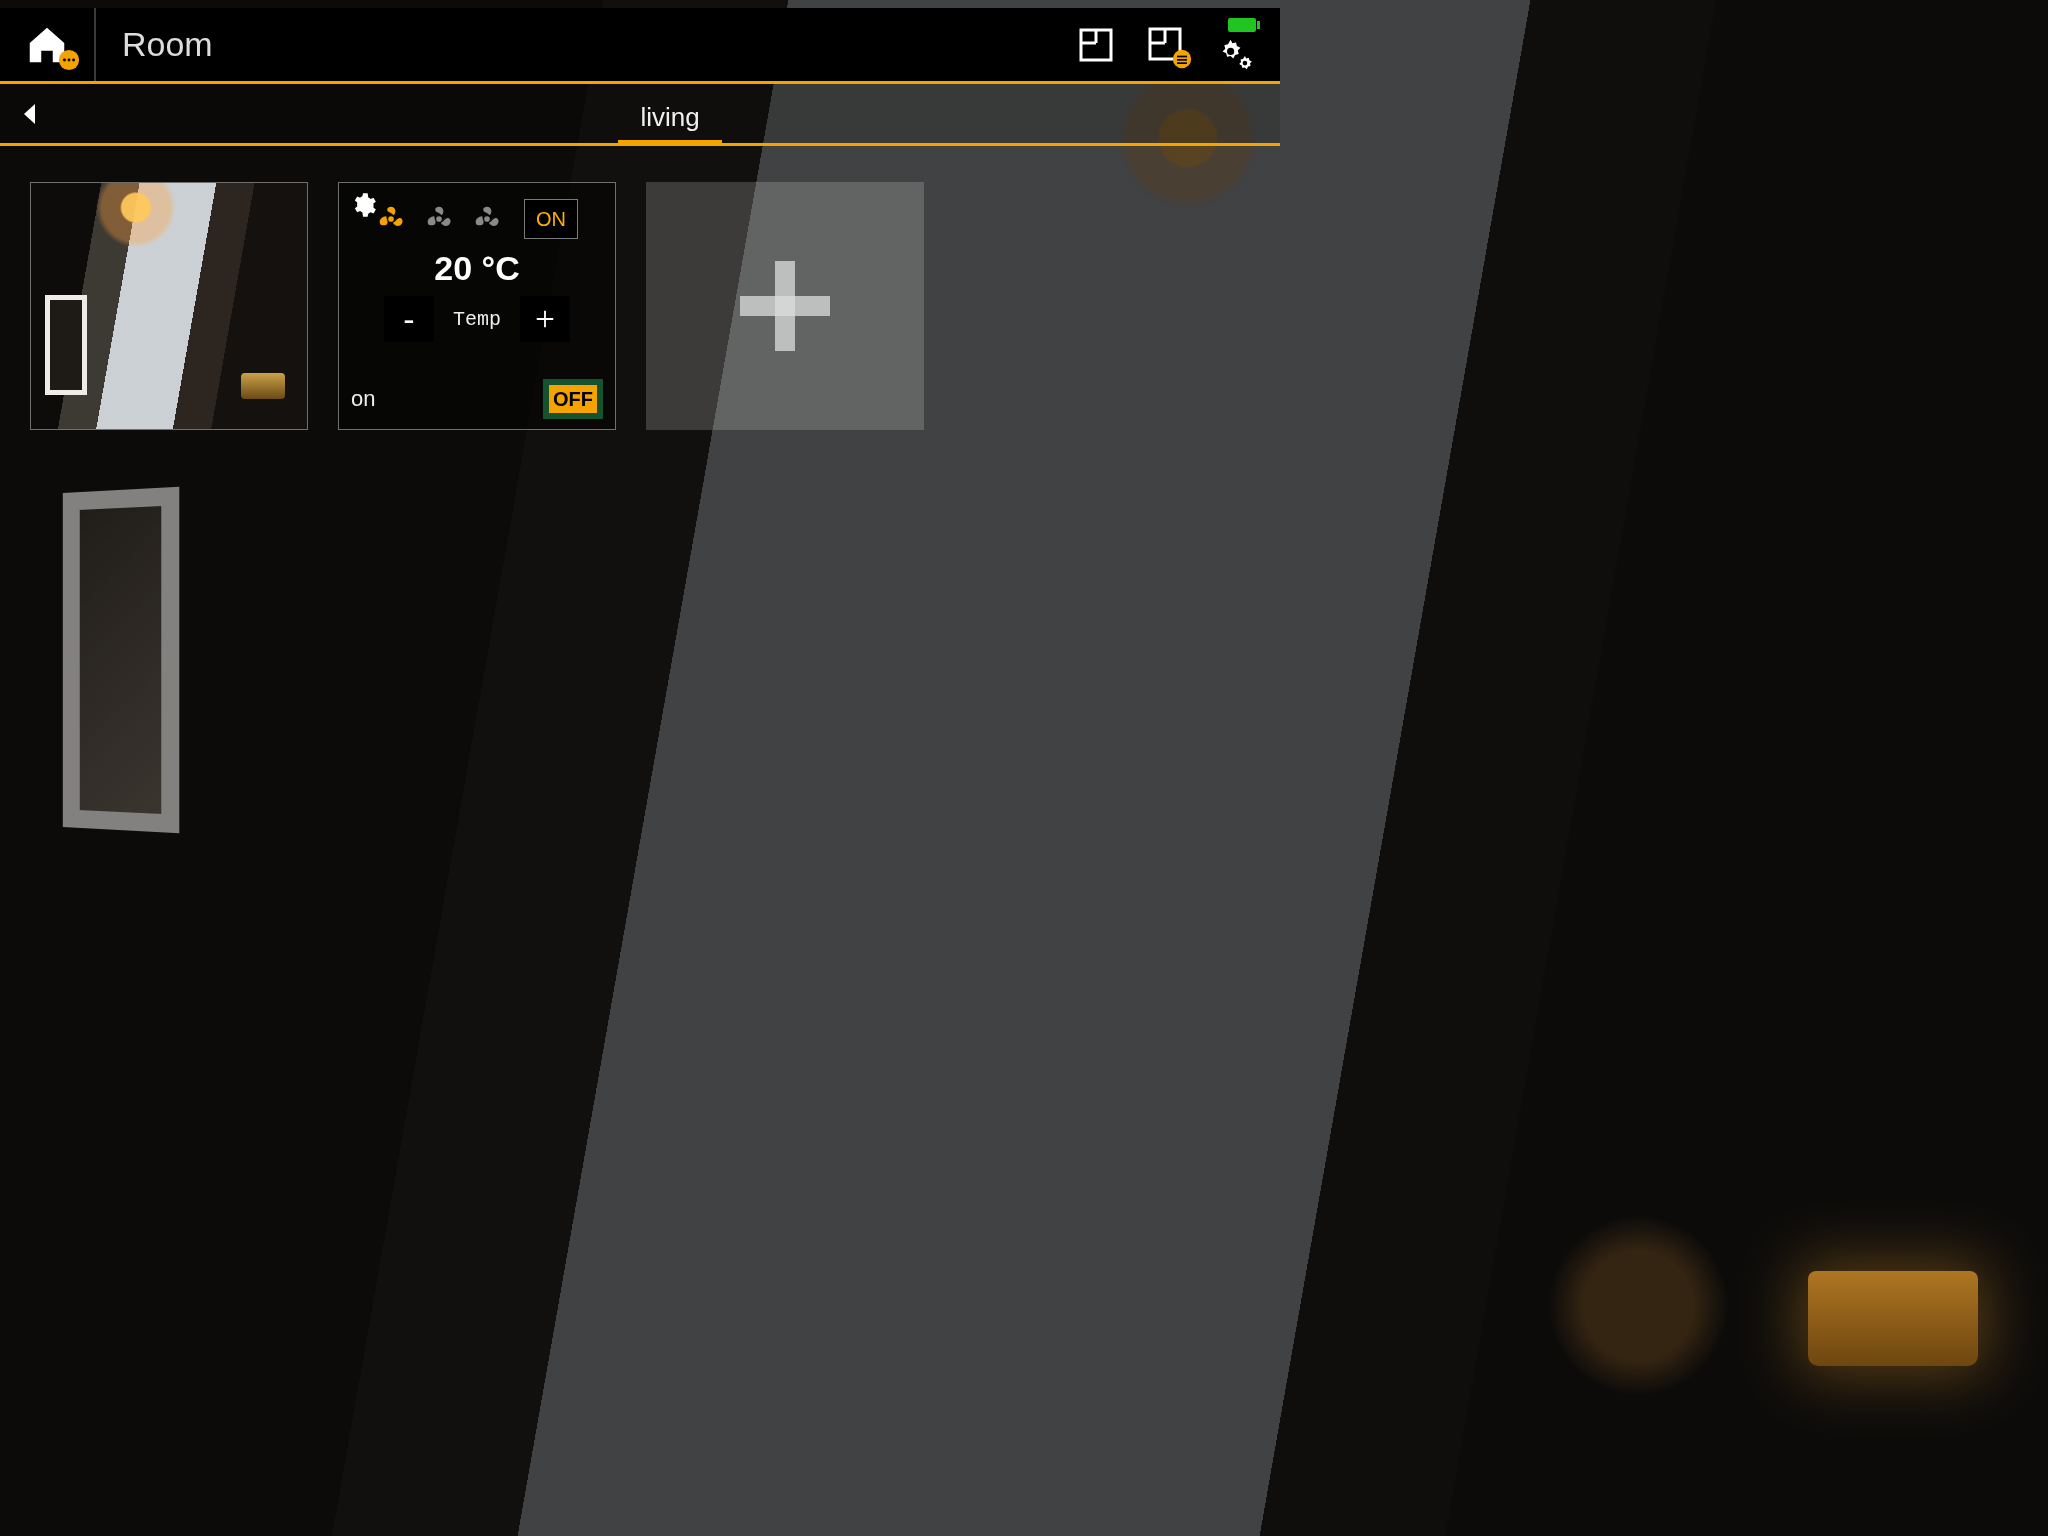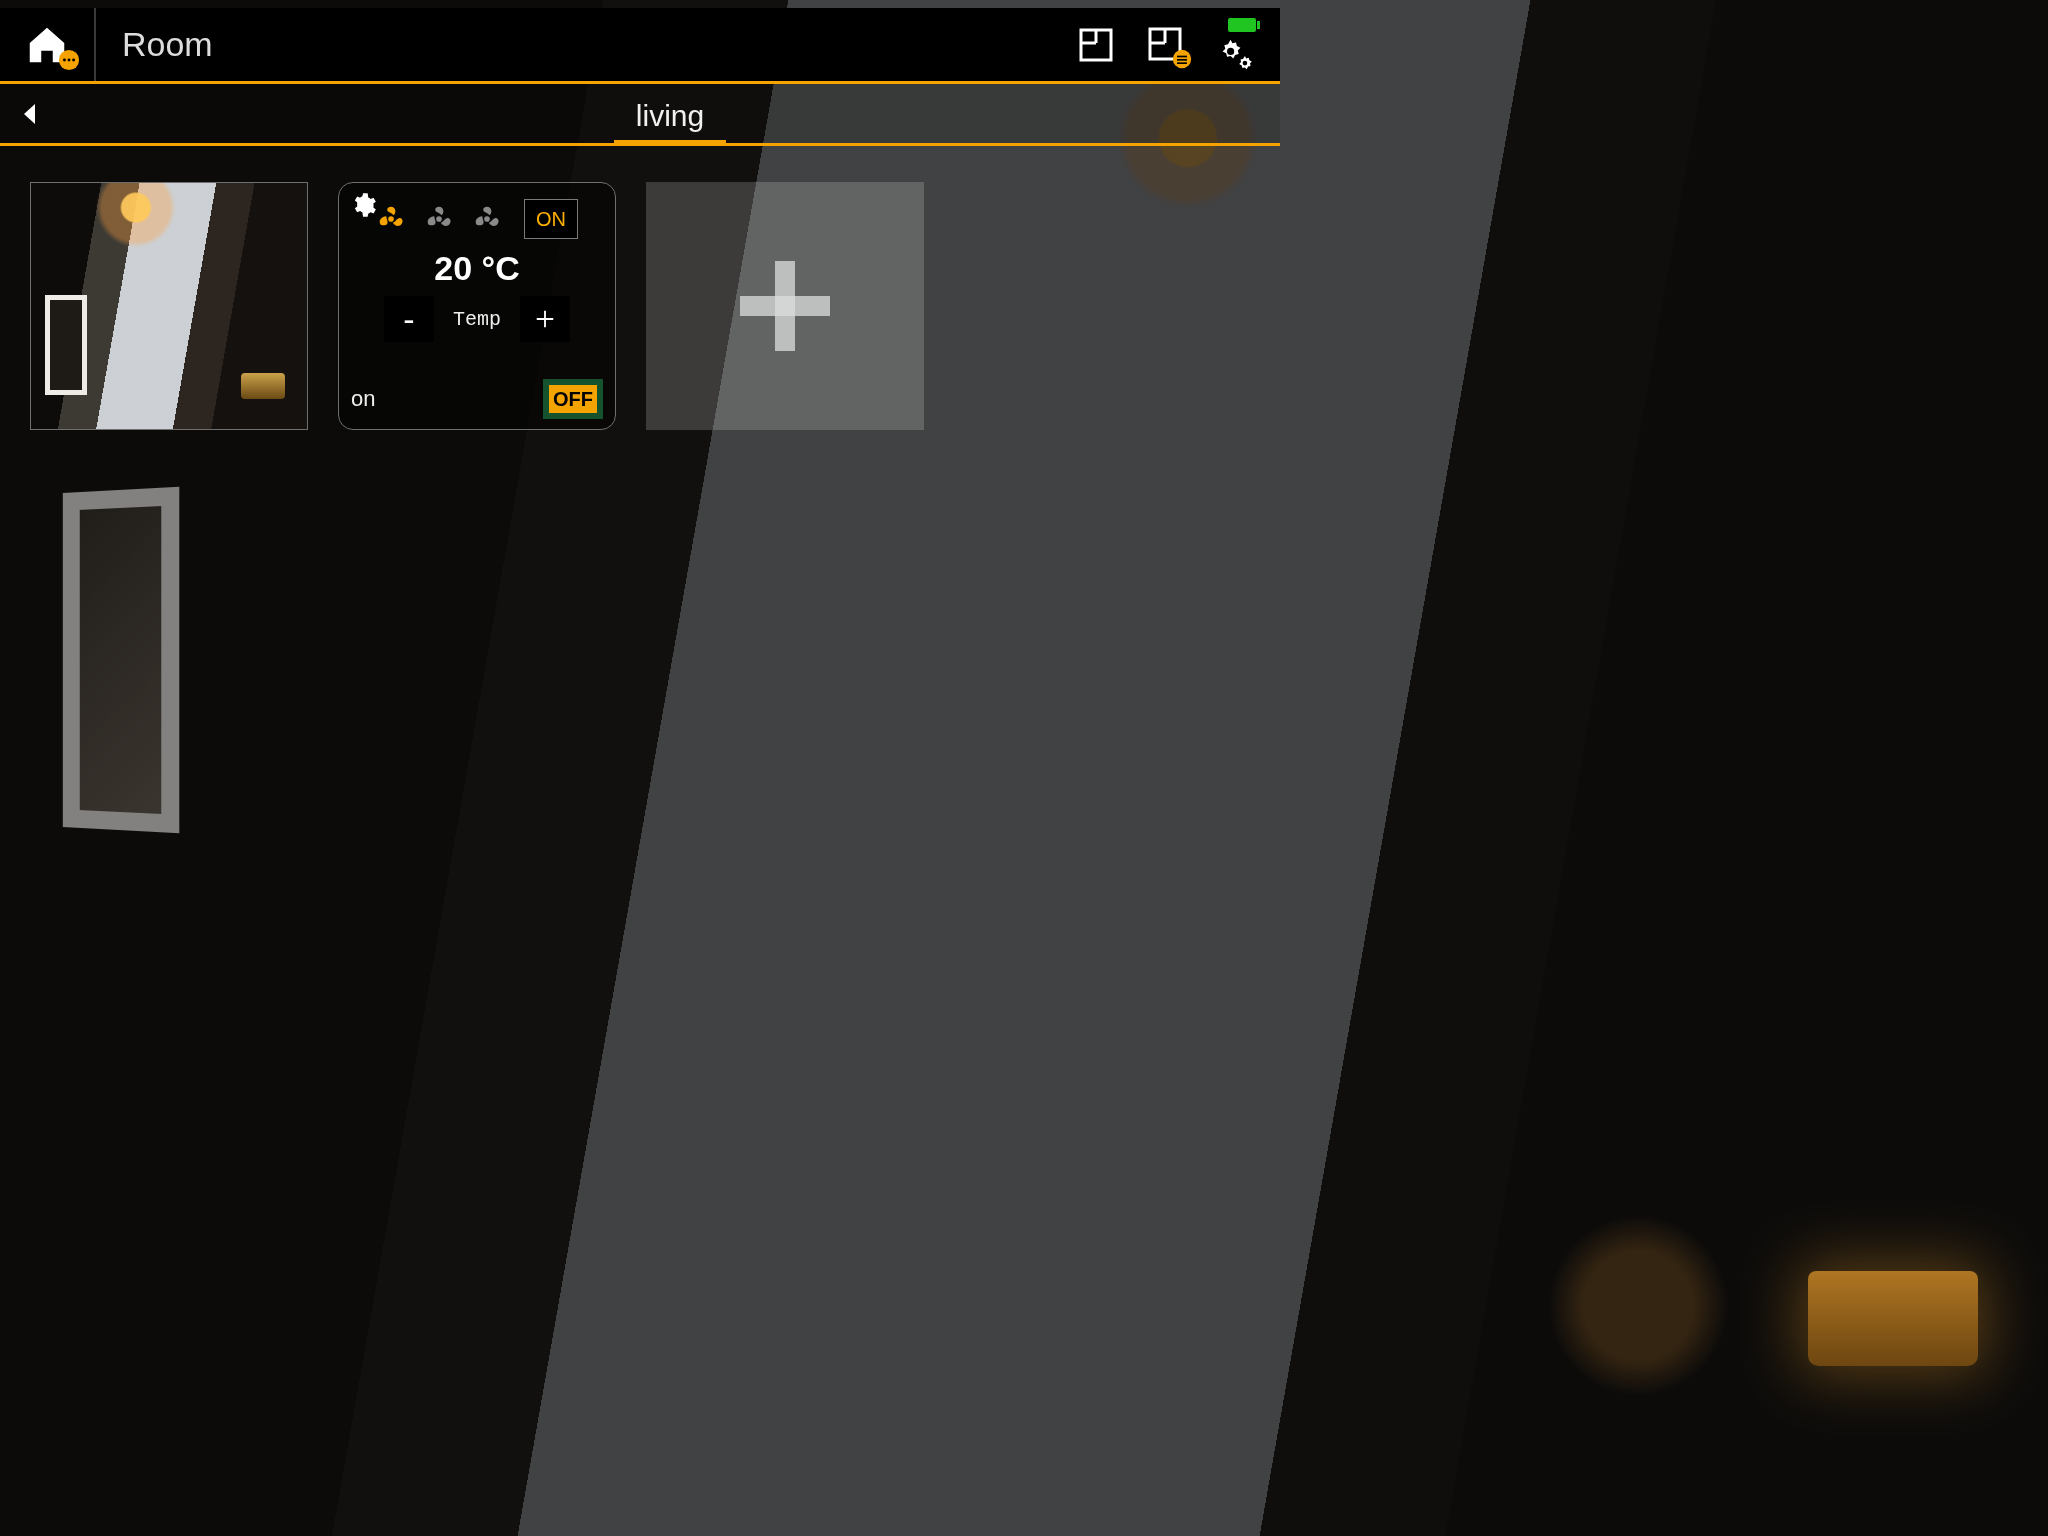--- a/index.html
+++ b/index.html
@@ -59,21 +59,21 @@
   .tabstrip{
     position:relative;z-index:10;height:62px;display:flex;align-items:center;
     border-bottom:3px solid var(--accent);
     background:rgba(0,0,0,.12);
   }
   .tabstrip .back{
     width:60px;display:flex;align-items:center;justify-content:center;cursor:pointer;color:#fff;
   }
   .tabstrip .tabs{flex:1;display:flex;justify-content:center;align-items:flex-end;height:100%;}
   .tabstrip .tab{
-    font-size:30px;color:#f0f0f0;padding:0 22px 10px;position:relative;cursor:pointer;text-align:right;
+    font-size:26px;color:#f0f0f0;padding:0 22px 10px;position:relative;cursor:pointer;text-align:right;
   }
   .tabstrip .tab.active:after{
     content:"";position:absolute;left:0;right:0;bottom:-3px;height:6px;background:var(--accent);
   }
 
   
   .content{position:relative;z-index:10;display:flex;gap:30px;padding:36px 30px;}
   .card{border:1px solid #6f6f6f;background:rgba(0,0,0,.22);position:relative;}
 
   
@@ -86,21 +86,21 @@
     position:relative;
   }
   .thumb-inner .mini-lamp{
     position:absolute;right:22px;bottom:30px;width:44px;height:26px;background:linear-gradient(#caa24a,#6b4a14);border-radius:4px;
   }
   .thumb-inner .mini-frame{
     position:absolute;left:14px;top:112px;width:42px;height:100px;border:5px solid #efece7;background:#1e1b17;
   }
 
   
-  .ac-card{width:278px;height:248px;padding:10px 12px 10px;background:rgba(0,0,0,.45);border-radius:15px;}
+  .ac-card{width:278px;height:248px;padding:10px 12px 10px;background:rgba(0,0,0,.45);}
   .ac-card .gear{position:absolute;left:10px;top:8px;cursor:pointer;}
   .ac-card .row1{display:flex;align-items:center;justify-content:center;gap:18px;margin-top:6px;}
   .ac-card .onbtn{
     width:54px;height:40px;border:1px solid #7a7a7a;color:var(--accent-bright);display:flex;align-items:center;justify-content:center;
     background:#000;font-size:20px;font-weight:500;cursor:pointer;margin-left:4px;
   }
   .fan{width:30px;height:30px;}
   .ac-card .temp{text-align:center;font-size:34px;font-weight:700;color:#fff;margin-top:10px;}
   .ac-card .row3{display:flex;align-items:center;justify-content:center;gap:16px;margin-top:8px;}
   .ac-card .sq{width:50px;height:46px;background:#000;display:flex;align-items:center;justify-content:center;cursor:pointer;}

